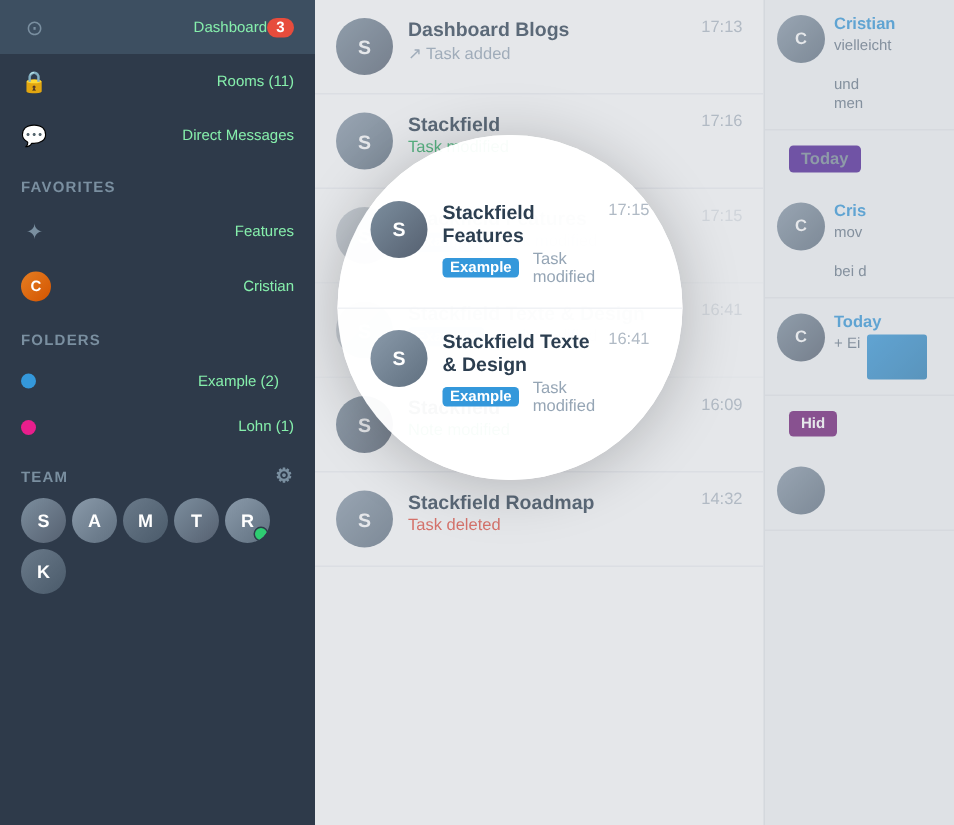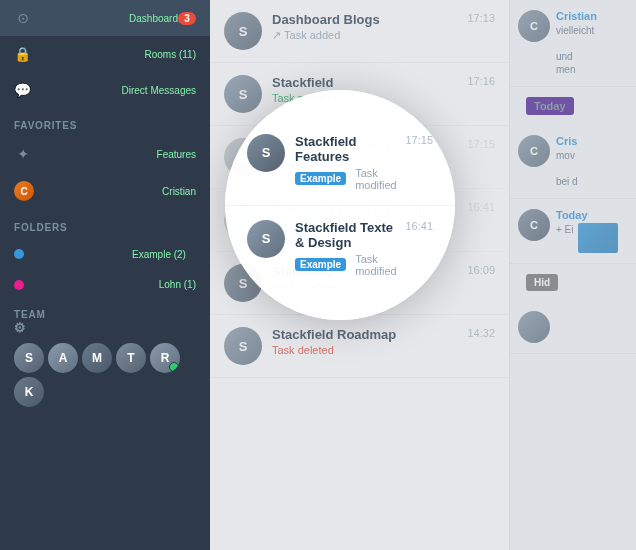--- a/index.html
+++ b/index.html
@@ -85,29 +85,28 @@
       font-size: 12px;
       color: #7a8fa0;
       opacity: 0;
     }
 
     .team-section {
       padding: 10px 14px;
     }
     .team-header {
       display: flex;
-      align-items: flex-start;
+      align-items: flex-end;
       justify-content: space-between;
       font-size: 10px;
       font-weight: 700;
       letter-spacing: 0.08em;
       color: #7a8fa0;
       text-transform: uppercase;
       margin-bottom: 8px;
-      flex-direction: column;
     }
     .team-avatars {
       display: flex;
       gap: 4px;
       flex-wrap: wrap;
     }
     .team-avatar {
       width: 30px;
       height: 30px;
       border-radius: 50%;
@@ -270,21 +269,21 @@
       font-size: 11px;
       font-weight: 600;
       padding: 3px 8px;
       border-radius: 3px;
       margin: 6px 8px;
       display: inline-block;
       align-self: flex-start;
     }
 
     .hide-btn {
-      background: #737373;
+      background: #701a75;
       color: #fff;
       font-size: 10px;
       font-weight: 600;
       border: none;
       border-radius: 3px;
       padding: 3px 8px;
       margin: 6px 8px;
       cursor: pointer;
       align-self: flex-start;
     }

